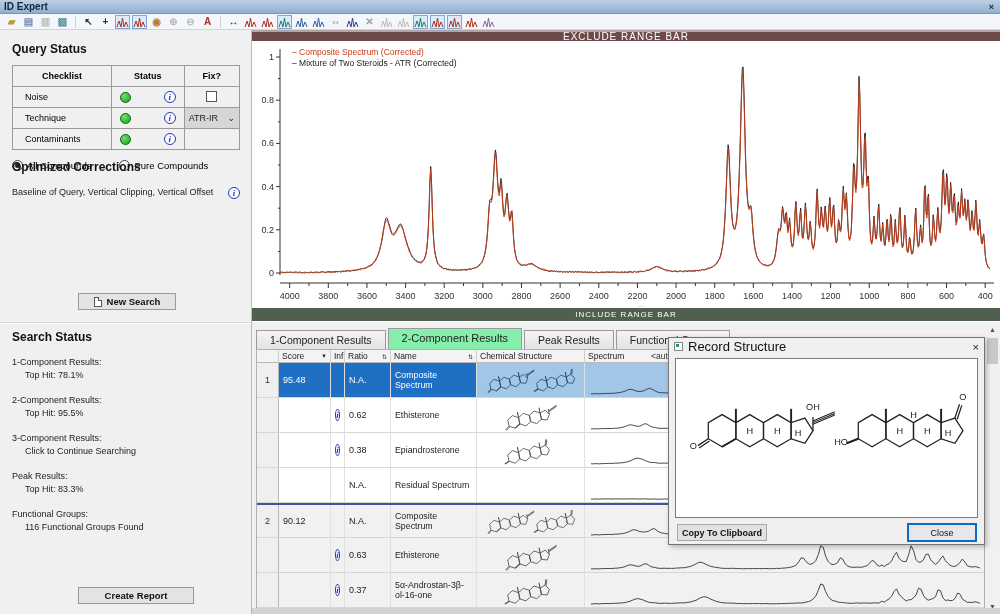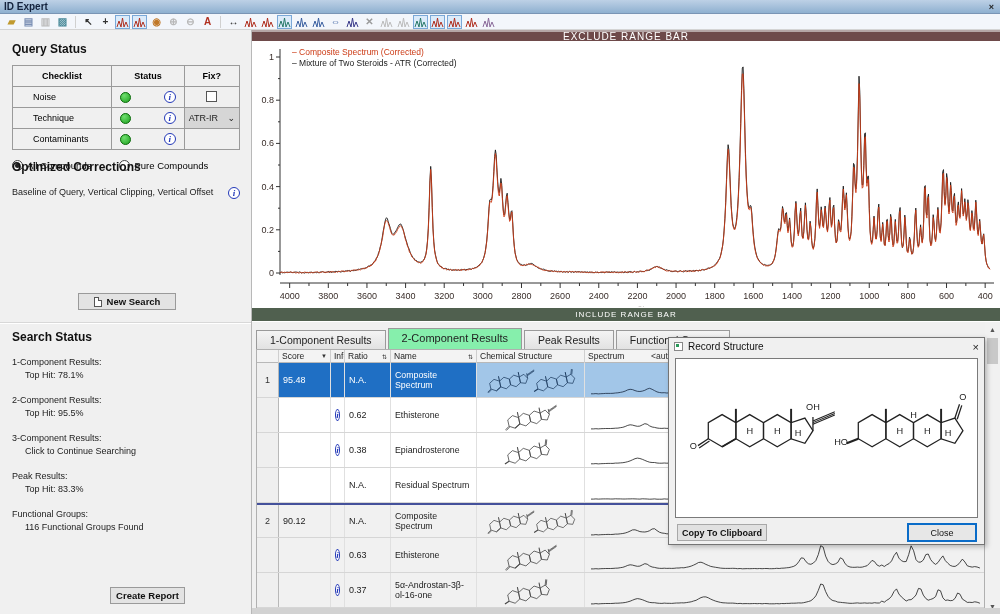--- a/index.html
+++ b/index.html
@@ -24,21 +24,21 @@
   .tb-sep { width:5px; height:12px; border-right:1px solid #d0d0d0; margin-right:4px; }
 
   
   #leftpanel { position:absolute; left:0; top:30px; width:252px; height:584px;
     background:#f0f0f0; border-right:1px solid #b8b8b8; }
   .lp-heading { font-size:12px; font-weight:bold; color:#111; }
   #query-status { position:absolute; left:12px; top:12px; width:228px; }
   #qs-table { width:228px; border-collapse:collapse; margin-top:9px; }
   #qs-table th, #qs-table td { border:1px solid #9a9a9a; font-size:9px; height:21px; }
   #qs-table th { font-weight:bold; background:#f0f0f0; }
-  #qs-table td.chk { padding-left:20px; width:100px; }
+  #qs-table td.chk { padding-left:12px; width:100px; }
   #qs-table td.status { width:74px; }
   #qs-table td.fix { width:56px; text-align:center; }
   .status-inner { display:flex; align-items:center; justify-content:space-between; padding:0 8px; }
   .green-dot { width:11px; height:11px; border-radius:50%;
     background:radial-gradient(circle at 35% 30%, #6fe06f, #1ea01e); border:1px solid #0c6a0c; }
   .info-icon { width:12px; height:12px; border-radius:50%; border:1px solid #2338b8;
     color:#2338b8; background:#fff; font-size:9px; font-weight:bold; font-family:"Liberation Serif",serif;
     display:inline-flex; align-items:center; justify-content:center; font-style:italic; }
   .checkbox { width:11px; height:11px; border:1px solid #555; background:#fff; display:inline-block; }
   .dropdown { width:100%; height:100%; background:#d6d6d6; display:flex; align-items:center;
@@ -50,21 +50,21 @@
   .radio-circle.on::after { content:""; width:5px; height:5px; border-radius:50%; background:#222; }
 
   #opt-corr { position:absolute; left:12px; top:130px; width:228px; }
   #opt-corr .oc-line { display:flex; justify-content:space-between; margin-top:13px;
     font-size:9px; color:#222; }
 
   .panel-btn { position:absolute; background:#e3e3e3; border:1px solid #9a9a9a;
     font-size:9.5px; font-weight:bold; color:#111; display:flex; align-items:center;
     justify-content:center; gap:5px; cursor:default; }
   #new-search-btn { left:78px; top:263px; width:98px; height:17px; }
-  #create-report-btn { left:78px; top:557px; width:75px; height:17px;margin-left:32px; }
+  #create-report-btn { left:78px; top:557px; width:116px; height:17px; }
   .doc-glyph { width:8px; height:10px; border:1px solid #555; background:#fff; position:relative; }
   .doc-glyph::after { content:""; position:absolute; right:-1px; top:-1px; width:3px; height:3px;
     background:#e3e3e3; border-left:1px solid #555; border-bottom:1px solid #555; }
 
   #lp-divider { position:absolute; left:0; top:292px; width:251px; border-top:1px solid #d8d8d8;
     border-bottom:1px solid #fff; }
   #search-status { position:absolute; left:12px; top:300px; width:228px; }
   .ss-item { margin-top:12px; font-size:9px; color:#222; line-height:13px; }
   .ss-item .val { padding-left:13px; }
 
@@ -108,21 +108,21 @@
   .sb-btn { width:15px; height:15px; font-size:7px; color:#555; display:flex; align-items:center;
     justify-content:center; }
   #sb-thumb { position:absolute; left:2px; top:16px; width:11px; height:26px; background:#c9c9c9; }
   #sb-down { position:absolute; bottom:0; }
   #bottom-strip { position:absolute; left:252px; top:608px; width:748px; height:6px; background:#d2d2d2; }
 
   
   #dialog { position:absolute; left:668px; top:337px; width:317px; height:208px; background:#f0f0f0;
     border:1px solid #747474; box-shadow:2px 2px 5px rgba(0,0,0,.25); z-index:50; }
   #dialog-title { height:17px; display:flex; align-items:center; padding:0 5px; gap:5px; }
-  #dialog-title .dtext { font-size:10px; color:#111; }
+  #dialog-title .dtext { font-size:13px; color:#111; }
   #dialog-title .dclose { margin-left:auto; font-size:11px; color:#222; }
   .dlg-app-icon { width:9px; height:9px; border:1px solid #888; background:#fff; position:relative; }
   .dlg-app-icon::after { content:""; position:absolute; left:1px; top:1px; width:3px; height:3px; background:#2a9a5a; }
   #dialog-canvas { position:absolute; left:6px; top:20px; width:303px; height:160px; background:#fff;
     border:1px solid #7a7a7a; }
   .dlg-btn { position:absolute; height:17px; background:#e1e1e1; border:1px solid #a8a8a8;
     font-size:9px; color:#111; display:flex; align-items:center; justify-content:center; }
   #copy-btn { left:8px; top:186px; width:90px;font-weight:bold; }
   #close-btn { left:238px; top:185px; width:70px; height:19px; border:2px solid #0a6cc8; background:#e7e7e7; }
 </style>

